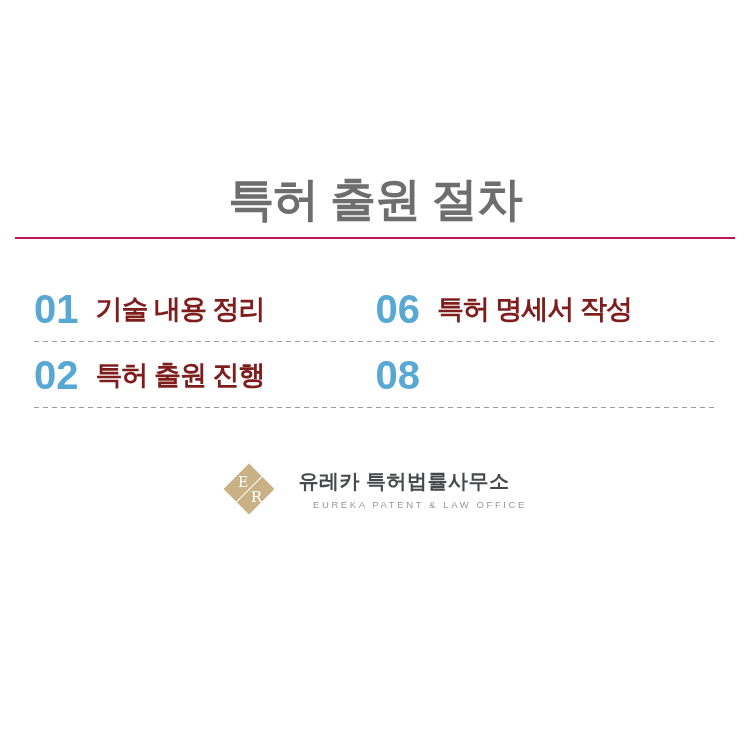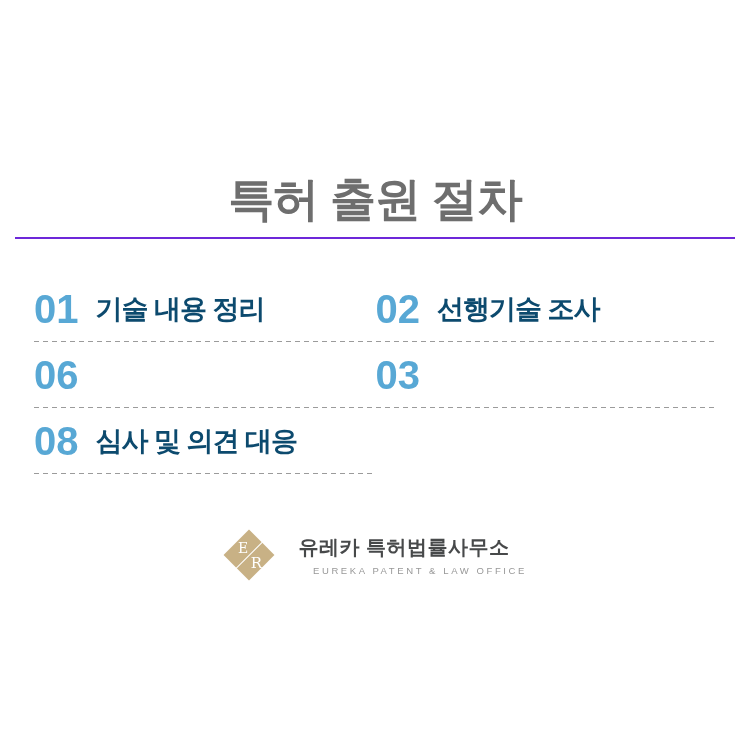--- a/index.html
+++ b/index.html
@@ -2,32 +2,32 @@
 <html><head>
 <meta charset="utf-8">
 <style>
   * { margin:0; padding:0; box-sizing:border-box; }
   html,body { width:750px; height:750px; background:#ffffff; overflow:hidden;
               font-family:"Liberation Sans","DejaVu Sans",sans-serif; }
 
   .page { width:750px; height:750px; background:#ffffff; position:relative; }
 
   
-  .header { margin:0 15px; height:239px; border-bottom:2px solid #6d28d9;
+  .header { margin:0 15px; height:239px; border-bottom:2px solid #be185d;
             display:flex; align-items:flex-end; justify-content:center; }
   .page-title { font-size:46px; font-weight:bold; color:#6e6e6e;
                 line-height:1; padding-bottom:15px; letter-spacing:-1px; }
 
   
   .steps { margin:37px 33px 0 34px; display:grid;
            grid-template-columns:1fr 1fr; }
   .step { height:66px; display:flex; align-items:center; position:relative; }
   .step-number { font-size:40px; font-weight:bold; color:#58a8d5;
                  line-height:1; margin-right:17px; flex-shrink:0; }
-  .step-label { font-size:27px; font-weight:bold; color:#0c4a6e;
+  .step-label { font-size:27px; font-weight:bold; color:#7f1d1d;
                 letter-spacing:-1px; white-space:nowrap; }
   .step-divider { position:absolute; left:0; right:0; bottom:0; height:1px;
                   background:repeating-linear-gradient(to right,
                     #9b9b9b 0 5px, transparent 5px 9px); }
 
   
   .logo { margin-top:55px; display:flex; justify-content:center;
           align-items:center; gap:6px; }
   .diamond-wrap { width:52px; height:52px; position:relative; flex-shrink:0; }
   .diamond { position:absolute; left:8px; top:8px; width:36px; height:36px;
@@ -54,39 +54,35 @@
   </div>
 
   <div class="steps">
 
     <div class="step">
       <span class="step-number">01</span>
       <span class="step-label">기술 내용 정리</span>
       <div class="step-divider"></div>
     </div>
 
+
     <div class="step">
-      <span class="step-number">02</span>
-      <span class="step-label">선행기술 조사</span>
+      <span class="step-number">06</span>
+      <span class="step-label">특허 명세서 작성</span>
       <div class="step-divider"></div>
     </div>
 
     <div class="step">
-      <span class="step-number">06</span>
-      <div class="step-divider"></div>
-    </div>
-
-    <div class="step">
-      <span class="step-number">03</span>
+      <span class="step-number">02</span>
+      <span class="step-label">특허 출원 진행</span>
       <div class="step-divider"></div>
     </div>
 
     <div class="step">
       <span class="step-number">08</span>
-      <span class="step-label">심사 및 의견 대응</span>
       <div class="step-divider"></div>
     </div>
 
 
   </div>
 
   <div class="logo">
     <div class="diamond-wrap">
       <div class="diamond"></div>
       <div class="diamond-line"></div>

